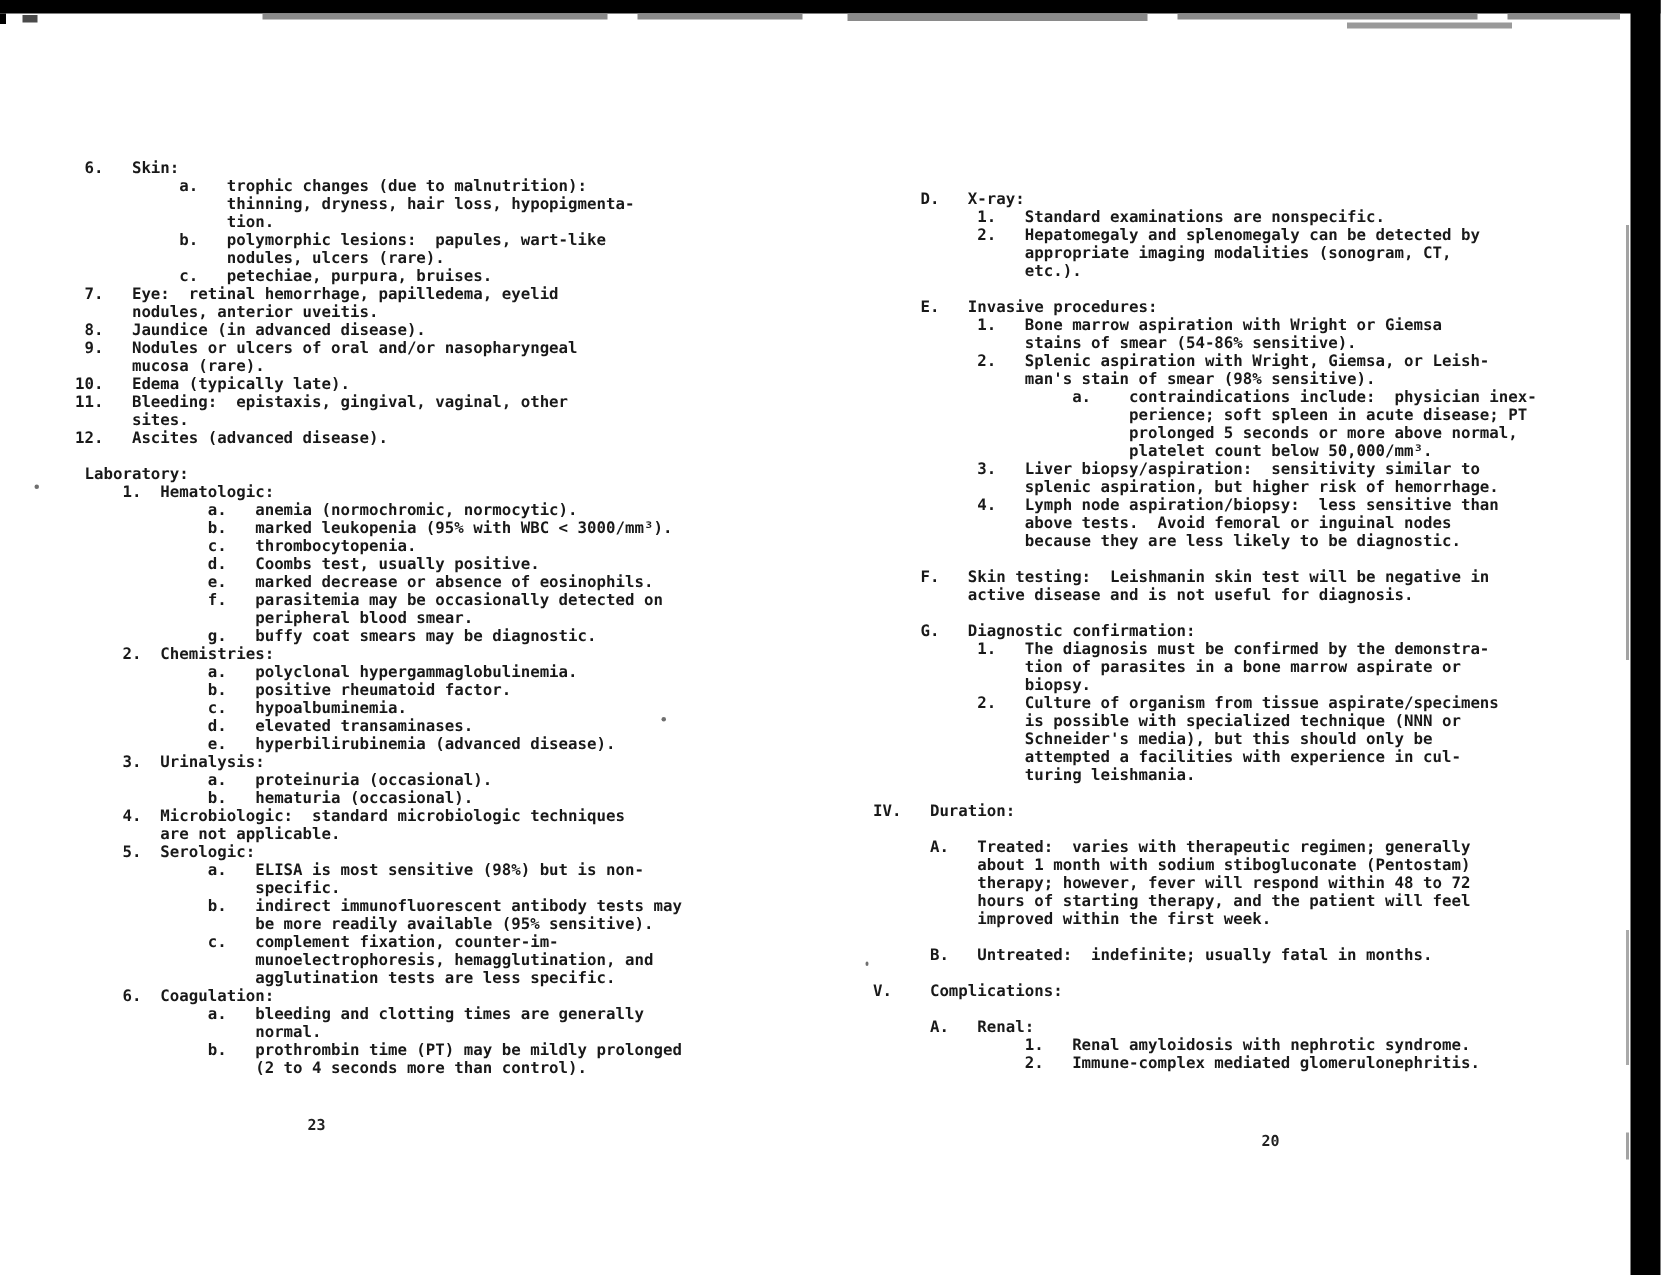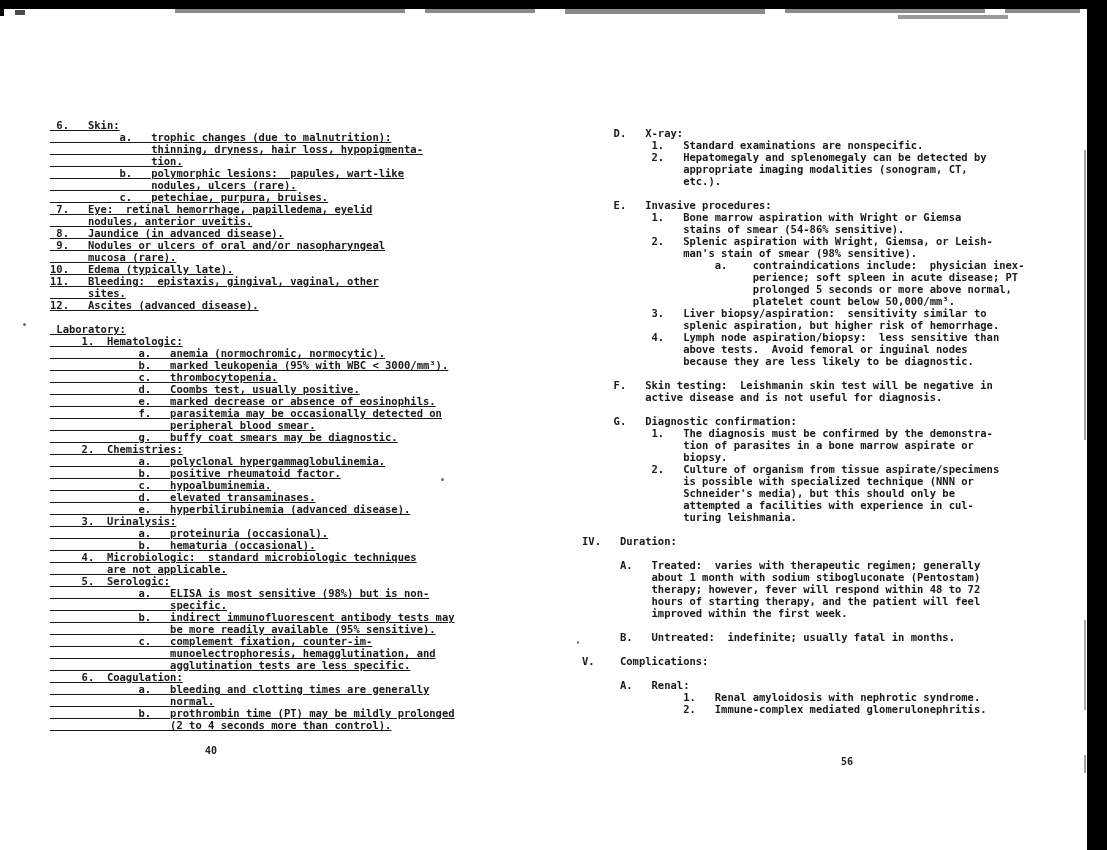--- a/index.html
+++ b/index.html
@@ -50,21 +50,21 @@
 
 <div class="gray-vline" style="left:1084px; top:150px; width:2px; height:290px;"></div>
 <div class="gray-vline" style="left:1084px; top:620px; width:2px; height:90px; background:#aaaaaa;"></div>
 <div class="gray-vline" style="left:1084px; top:755px; width:2px; height:18px;"></div>
 
 <div class="scan-dot" style="left:23px; top:323px; width:3px; height:3px;"></div>
 <div class="scan-dot" style="left:441px; top:478px; width:3px; height:3px;"></div>
 <div class="scan-dot" style="left:577px; top:641px; width:2px; height:3px;"></div>
 
 <div>
-  <pre class="page-text" style="left:50px; top:119px;text-decoration:underline;"> 6.   Skin:
+  <pre class="page-text" style="left:50px; top:106px;"> 6.   Skin:
            a.   trophic changes (due to malnutrition):
                 thinning, dryness, hair loss, hypopigmenta-
                 tion.
            b.   polymorphic lesions:  papules, wart-like
                 nodules, ulcers (rare).
            c.   petechiae, purpura, bruises.
  7.   Eye:  retinal hemorrhage, papilledema, eyelid
       nodules, anterior uveitis.
  8.   Jaundice (in advanced disease).
  9.   Nodules or ulcers of oral and/or nasopharyngeal
@@ -101,21 +101,21 @@
               b.   indirect immunofluorescent antibody tests may
                    be more readily available (95% sensitive).
               c.   complement fixation, counter-im-
                    munoelectrophoresis, hemagglutination, and
                    agglutination tests are less specific.
      6.  Coagulation:
               a.   bleeding and clotting times are generally
                    normal.
               b.   prothrombin time (PT) may be mildly prolonged
                    (2 to 4 seconds more than control).</pre>
-  <div class="page-number" style="left:205px; top:745px;">40</div>
+  <div class="page-number" style="left:205px; top:745px;">23</div>
 </div>
 
 <div>
   <pre class="page-text" style="left:582px; top:127px;">     D.   X-ray:
            1.   Standard examinations are nonspecific.
            2.   Hepatomegaly and splenomegaly can be detected by
                 appropriate imaging modalities (sonogram, CT,
                 etc.).
 
      E.   Invasive procedures:
@@ -154,14 +154,14 @@
            hours of starting therapy, and the patient will feel
            improved within the first week.
 
       B.   Untreated:  indefinite; usually fatal in months.
 
 V.    Complications:
 
       A.   Renal:
                 1.   Renal amyloidosis with nephrotic syndrome.
                 2.   Immune-complex mediated glomerulonephritis.</pre>
-  <div class="page-number" style="left:841px; top:756px;">56</div>
+  <div class="page-number" style="left:841px; top:756px;">20</div>
 </div>
 
 </body></html>

